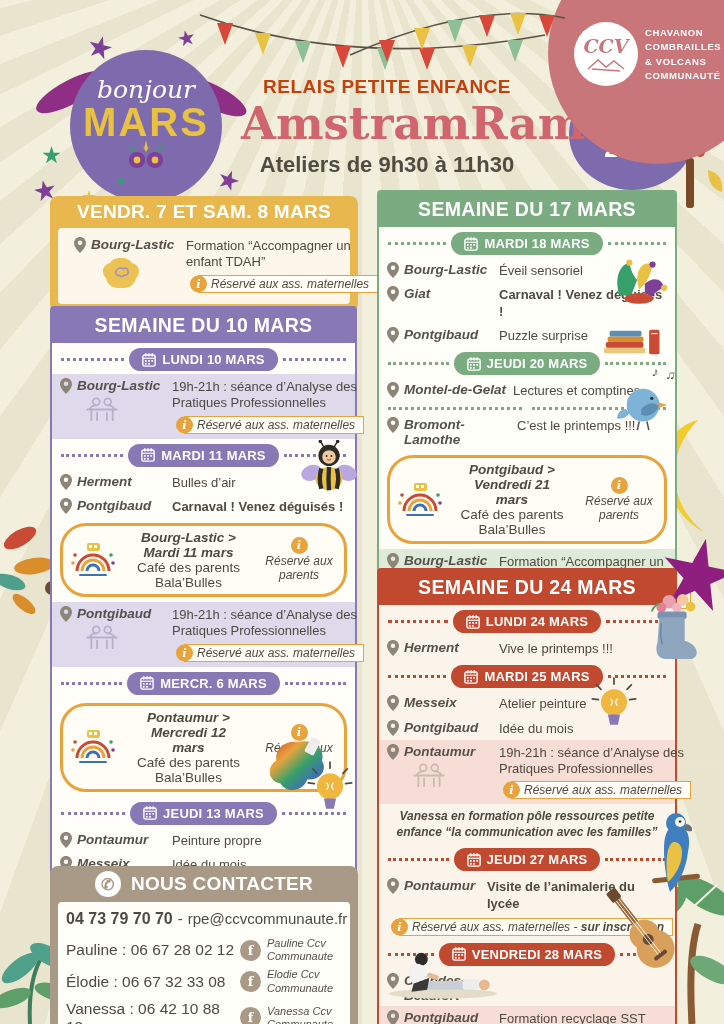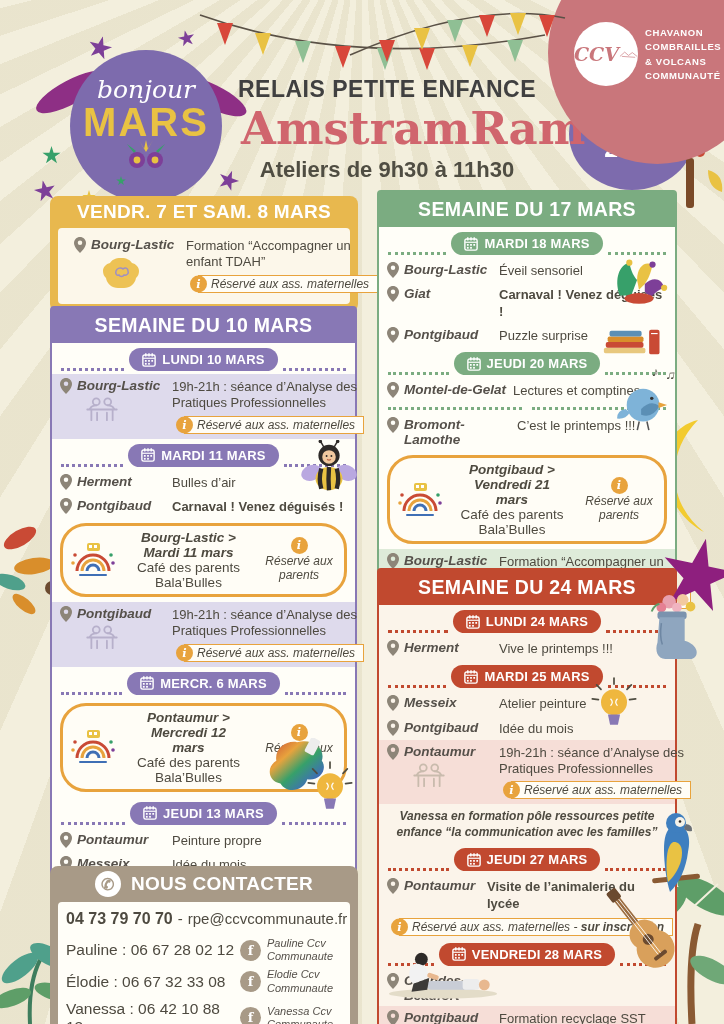--- a/index.html
+++ b/index.html
@@ -5,55 +5,55 @@
   html,body{margin:0;padding:0;background:#e8e4d2;}
   .page{position:relative;width:724px;height:1024px;margin:0 auto;overflow:hidden;
         background:#F3EFDD;font-family:"Liberation Sans",sans-serif;color:#4E4A40;}
   .page::before{content:"";position:absolute;inset:0;
         background:repeating-conic-gradient(from -60deg at 50% -8%,rgba(227,221,195,.6) 0deg 4deg,rgba(0,0,0,0) 4deg 8deg);
         pointer-events:none;}
   .abs{position:absolute;}
   .bold{font-weight:bold;}
 
   
-  .suptitle{font-size:23px;font-weight:bold;color:#404040;letter-spacing:.5px;}
+  .suptitle{font-size:19px;font-weight:bold;color:#c2410c;letter-spacing:.5px;}
   .maintitle{font-family:"DejaVu Serif",serif;font-size:45px;font-weight:bold;color:#D0656D;line-height:1.05;margin-top:2px;margin-left:19px;}
   .subtitle{font-size:22px;font-weight:bold;color:#4F4D42;margin-top:5px;}
   .titleblock{left:222px;top:76px;width:330px;text-align:center;z-index:2;}
 
   .bmbadge{left:40px;top:28px;width:205px;height:185px;z-index:2;}
   .bmcircle{position:absolute;left:30px;top:22px;width:152px;height:152px;border-radius:50%;
             background:#7D6BAD;display:flex;flex-direction:column;align-items:center;justify-content:center;}
   .bonjour{font-family:"DejaVu Serif",serif;font-style:italic;color:#fff;font-size:25px;margin-top:-8px;}
   .bmmonth{color:#E9C243;font-size:40px;font-weight:bold;letter-spacing:2px;line-height:.9;}
   .feather{position:absolute;width:78px;height:24px;border-radius:50%;background:#8E2F85;}
   .star{position:absolute;background:#7D3F98;
         clip-path:polygon(50% 0%,61% 35%,98% 35%,68% 57%,79% 91%,50% 70%,21% 91%,32% 57%,2% 35%,39% 35%);}
   .star.yellow{background:#E9C243;} .star.green{background:#37A06A;} .star.magenta{background:#8E1F7E;}
 
   .pinkcircle{left:548px;top:-58px;width:218px;height:222px;border-radius:50%;background:#C9767B;z-index:2;}
   .logowhite{position:absolute;left:26px;top:80px;width:64px;height:64px;border-radius:50%;background:#fff;
-             display:flex;flex-direction:row;align-items:center;justify-content:center;}
+             display:flex;flex-direction:column;align-items:center;justify-content:center;}
   .logoabbr{font-family:"DejaVu Serif",serif;font-style:italic;font-weight:bold;color:#C9767B;font-size:19px;line-height:1;}
   .logolines{position:absolute;left:97px;top:84px;width:80px;color:#fff;font-size:9.5px;font-weight:bold;
              letter-spacing:.6px;line-height:1.5;}
   .monthcircle{left:569px;top:78px;width:126px;height:112px;border-radius:50%;background:#7D6BAD;z-index:1;
                display:flex;flex-direction:column;align-items:center;justify-content:center;color:#fff;
                font-size:25px;font-weight:bold;line-height:1.15;}
 
   
   .col{position:absolute;z-index:2;}
   .framebox{border-radius:8px;padding:0 8px 8px;}
   .framebox .fhdr{color:#fff;font-weight:bold;text-align:center;font-size:19px;letter-spacing:.3px;padding:5px 2px;}
   .inset{border-radius:4px;padding:5px 8px 6px;}
 
   .weekbox{border:2.5px solid var(--c);border-radius:4px;background:var(--body,#FFFEF8);}
   .whdr{background:var(--c);color:#fff;font-weight:bold;text-align:center;font-size:19.5px;letter-spacing:.3px;padding:6px 2px;}
 
-  .dayrow{display:flex;align-items:flex-end;padding:5px 4px 3px;}
+  .dayrow{display:flex;align-items:center;padding:5px 4px 3px;}
   .dots{flex:1;height:0;border-top:3.5px dotted var(--c);margin:0 5px;}
   .pill{display:flex;align-items:center;gap:6px;background:var(--c);color:#fff;font-weight:bold;
         font-size:13px;letter-spacing:.2px;border-radius:14px;padding:4px 13px;white-space:nowrap;}
 
   .row{display:flex;align-items:flex-start;padding:3px 8px;}
   .locwrap{flex:0 0 112px;display:flex;gap:5px;align-items:flex-start;}
   .loc{font-style:italic;font-weight:bold;font-size:13.5px;color:#55504A;padding-top:1px;}
   .act{flex:1;font-size:13px;line-height:1.25;color:#4E4A40;padding-top:2px;}
   .pin{flex:0 0 12px;margin-top:1px;}
   .tintP{background:#DEDAEC;} .tintG{background:#DEEBD9;} .tintR{background:#F6DED7;}

